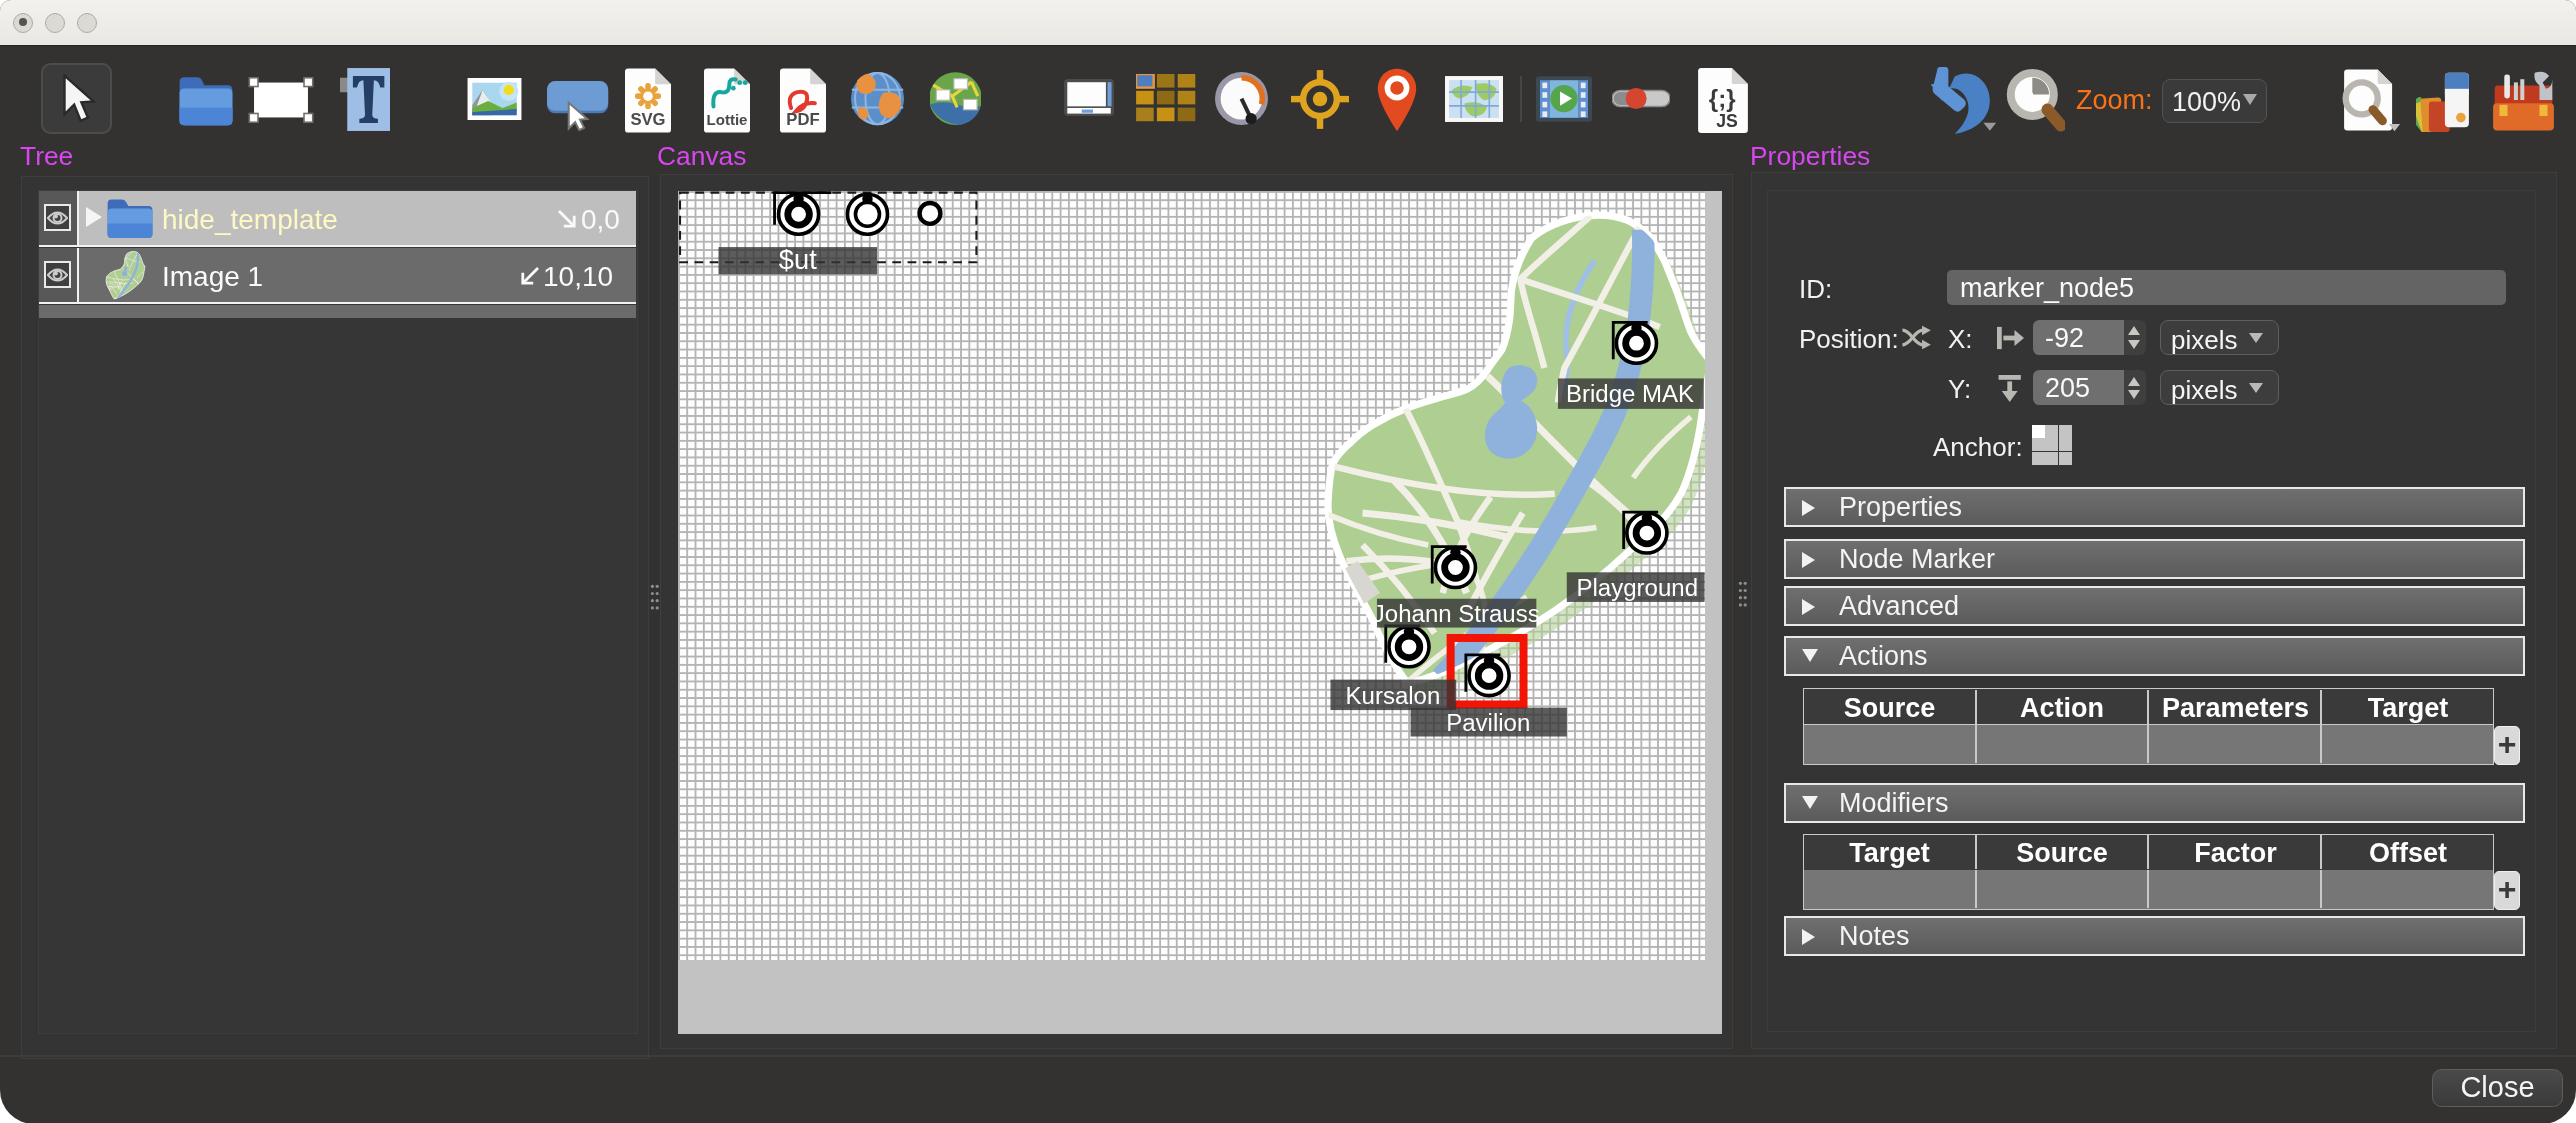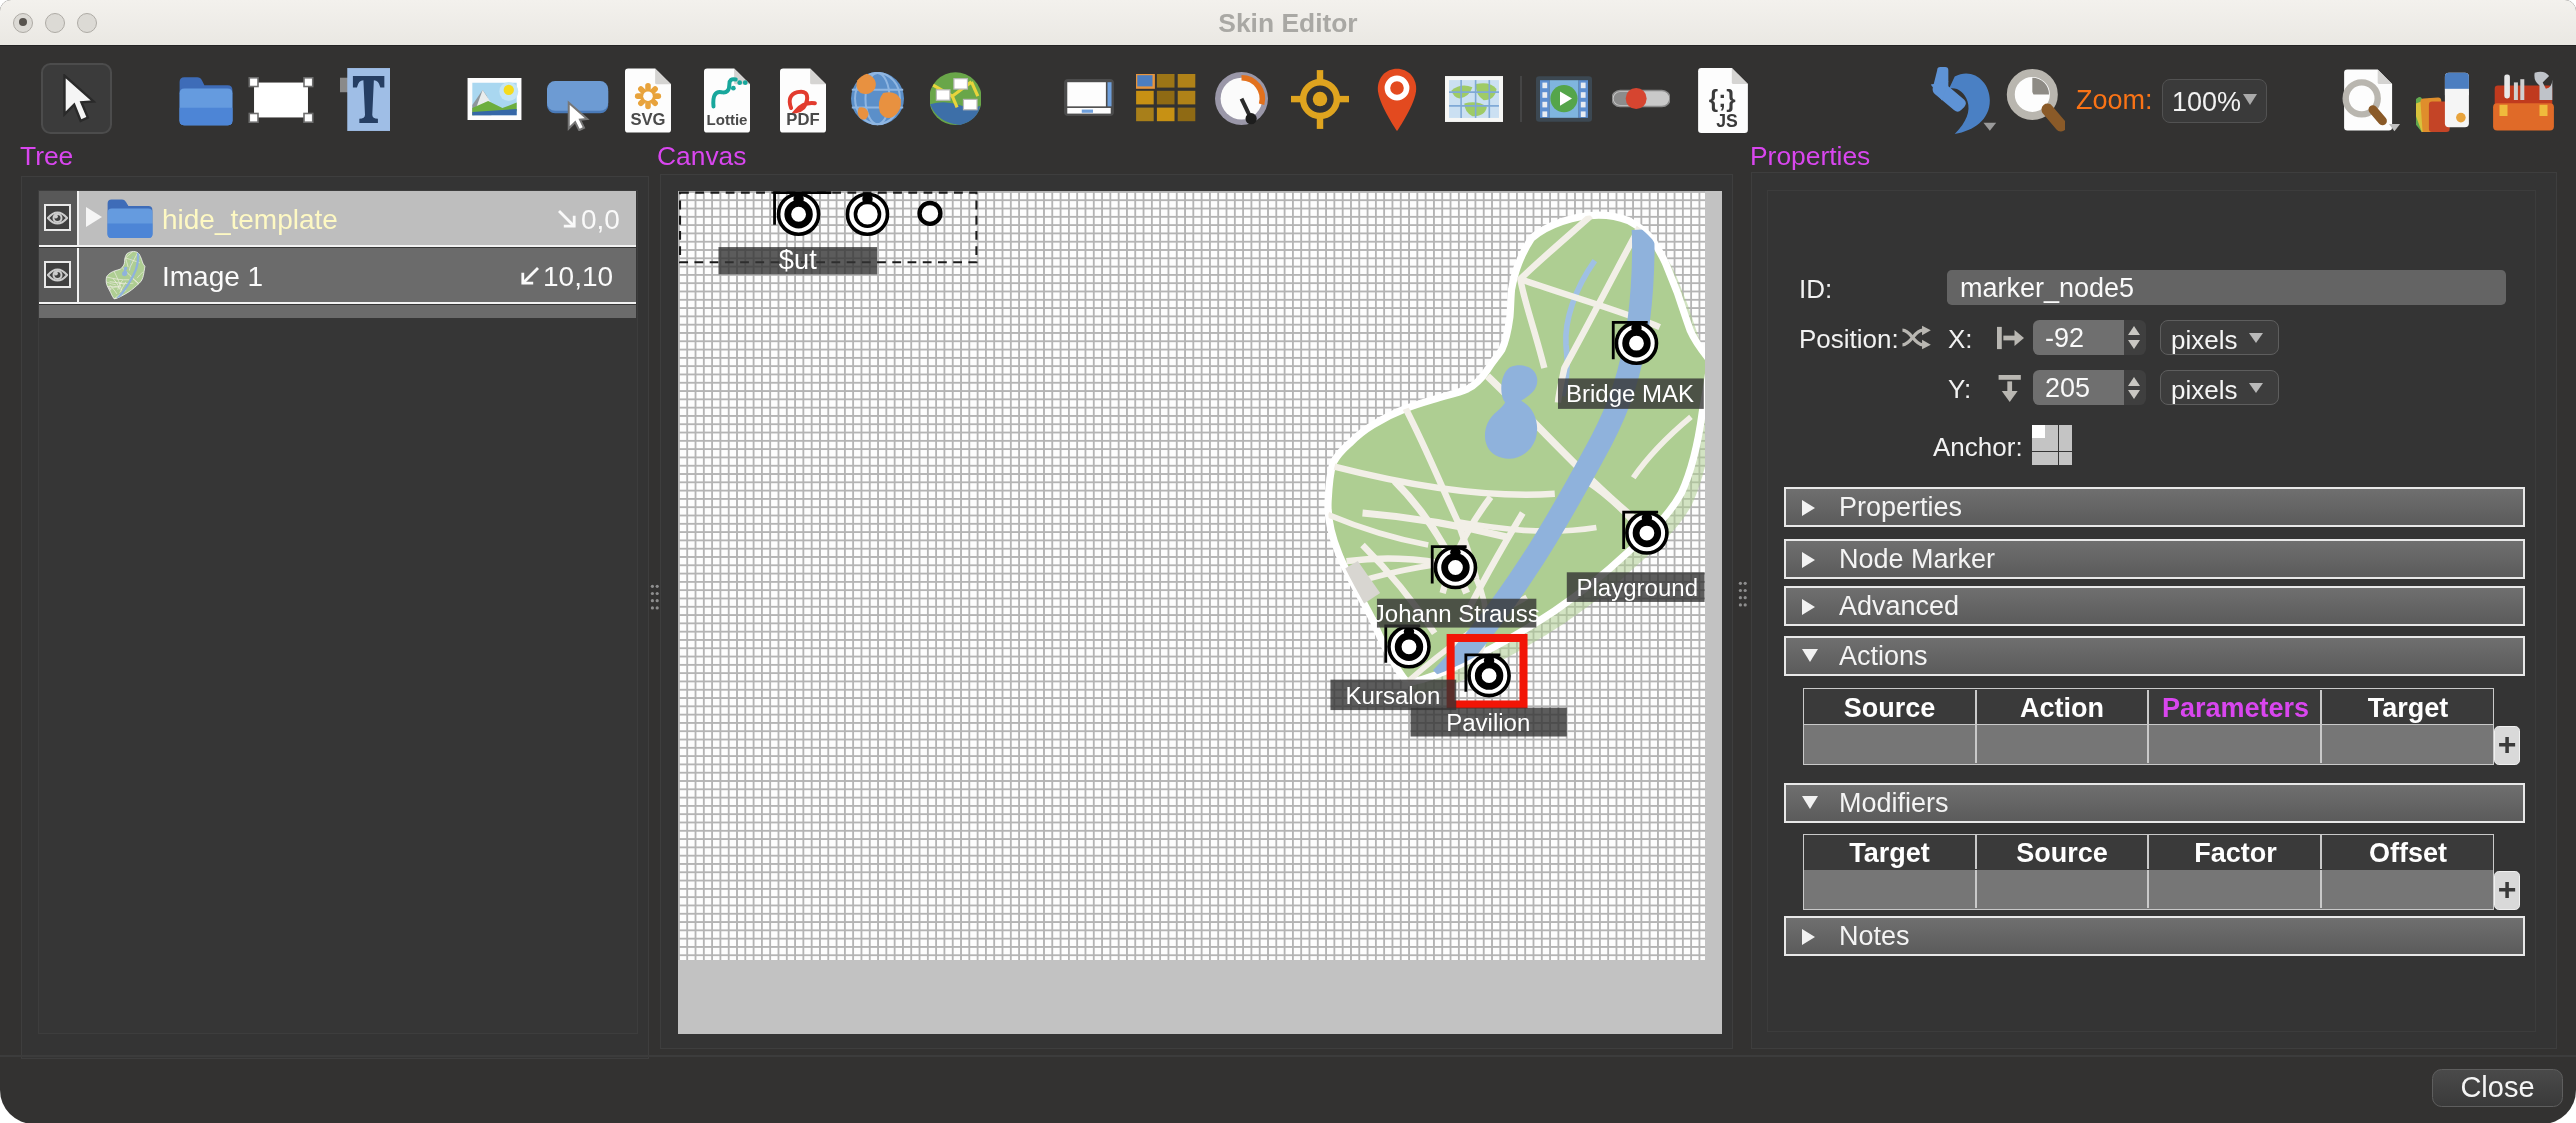--- a/index.html
+++ b/index.html
@@ -15,21 +15,20 @@
 .hdr span.t{position:absolute;left:16px;top:11.2px}
 .hdr span.x{position:absolute;left:53px;top:3.2px}
 .plab{position:absolute;color:#F2F2F2;font-size:26px}
 .drop{position:absolute;width:119px;height:35px;background:#3D3D3D;border:1.6px solid #5E5E5E;border-radius:8px;color:#F5F5F5;font-size:27px}
 .thead{position:absolute;background:#3A3A3A;border:1.6px solid #C9C9C9;color:#FFF;font-size:27px;font-weight:bold;text-align:center}
 .tcell{position:absolute;background:#767676;border:1.6px solid #C9C9C9;border-top:none}
 .plus{position:absolute;left:2494px;width:26px;height:39px;background:#D9D9D9;border-radius:4.8px;border:1.6px solid #F0F0F0;color:#3A3A3A;font-size:32px;font-weight:bold;text-align:center;line-height:35px}
 </style></head><body>
 <div id="win">
 <div id="titlebar"></div>
-<div id="title">Skin Editor</div>
 <div class="tl" style="left:13px"></div>
 <div class="tl" style="left:45px"></div>
 <div class="tl" style="left:77px"></div>
 <div class="abs" style="left:19px;top:18px;width:8px;height:8px;border-radius:50%;background:#57534E"></div>
 <div class="plabel" style="left:20px">Tree</div>
 <div class="plabel" style="left:657px">Canvas</div>
 <div class="plabel" style="left:1750px">Properties</div>
 
 <div class="abs" style="left:41px;top:63px;width:71px;height:71px;background:#3B3B3B;border:2.4px solid #4C4C4C;border-radius:9.6px"></div>
 <svg class="abs" style="left:58px;top:74px" width="42" height="50" viewBox="0 0 52 62">
@@ -489,21 +488,21 @@
 <div class="hdr" style="top:636px">
       <span class="t tri-d"></span>
       <span class="x">Actions</span>
     </div>
 <div class="abs thead" style="left:1803px;top:688px;width:691px;height:37px"></div>
 <div class="abs" style="left:1975px;top:690px;width:1.6px;height:34px;background:#C9C9C9"></div>
 <div class="abs" style="left:2147px;top:690px;width:1.6px;height:34px;background:#C9C9C9"></div>
 <div class="abs" style="left:2320px;top:690px;width:1.6px;height:34px;background:#C9C9C9"></div>
 <div class="abs" style="left:1803px;top:693px;width:173px;text-align:center;font-size:27px;font-weight:bold;color:#FFF">Source</div>
 <div class="abs" style="left:1976px;top:693px;width:172px;text-align:center;font-size:27px;font-weight:bold;color:#FFF">Action</div>
-<div class="abs" style="left:2149px;top:693px;width:173px;text-align:center;font-size:27px;font-weight:bold;color:#d946ef">Parameters</div>
+<div class="abs" style="left:2149px;top:693px;width:173px;text-align:center;font-size:27px;font-weight:bold;color:#ffffff">Parameters</div>
 <div class="abs" style="left:2322px;top:693px;width:172px;text-align:center;font-size:27px;font-weight:bold;color:#FFF">Target</div>
 <div class="abs tcell" style="left:1803px;top:725px;width:691px;height:40px"></div>
 <div class="abs" style="left:1975px;top:725px;width:1.6px;height:38px;background:#C9C9C9"></div>
 <div class="abs" style="left:2147px;top:725px;width:1.6px;height:38px;background:#C9C9C9"></div>
 <div class="abs" style="left:2320px;top:725px;width:1.6px;height:38px;background:#C9C9C9"></div>
 <div class="plus" style="top:726px">+</div>
 <div class="hdr" style="top:783px">
       <span class="t tri-d"></span>
       <span class="x">Modifiers</span>
     </div>

